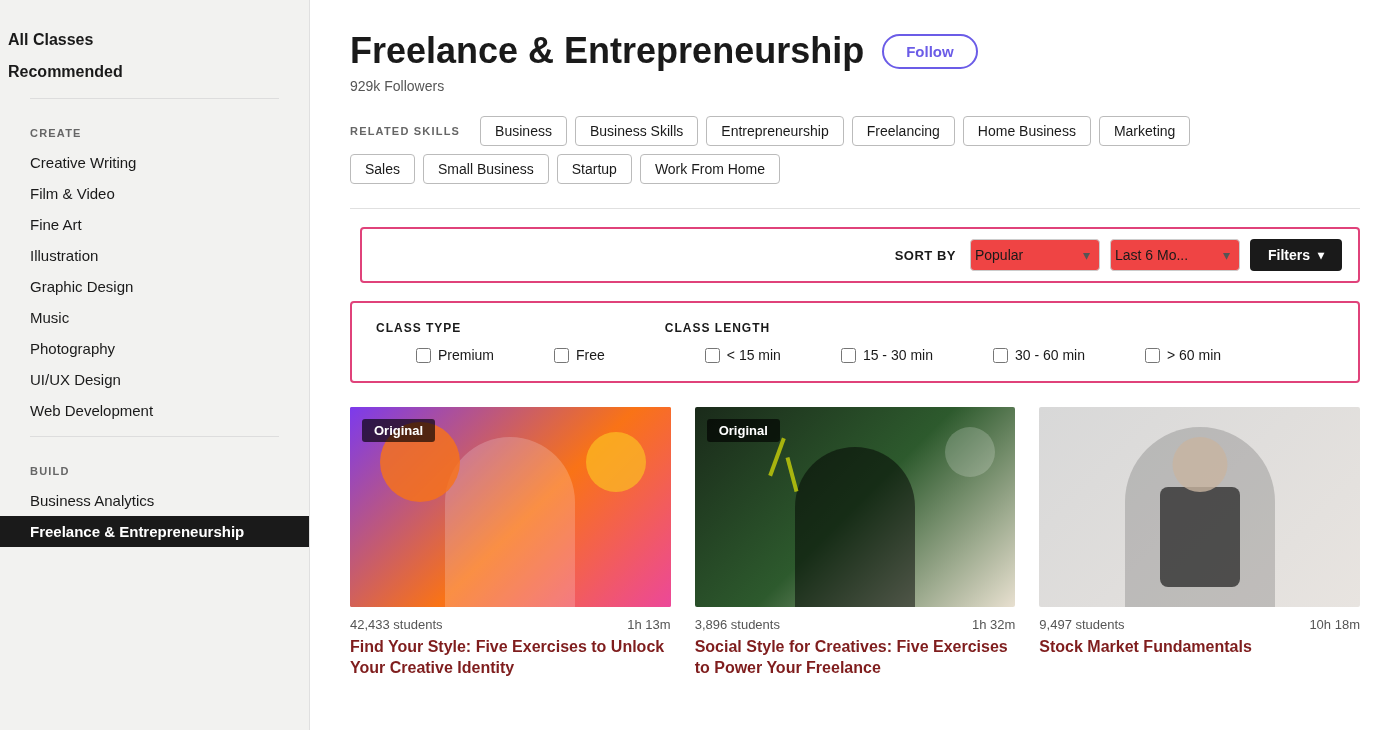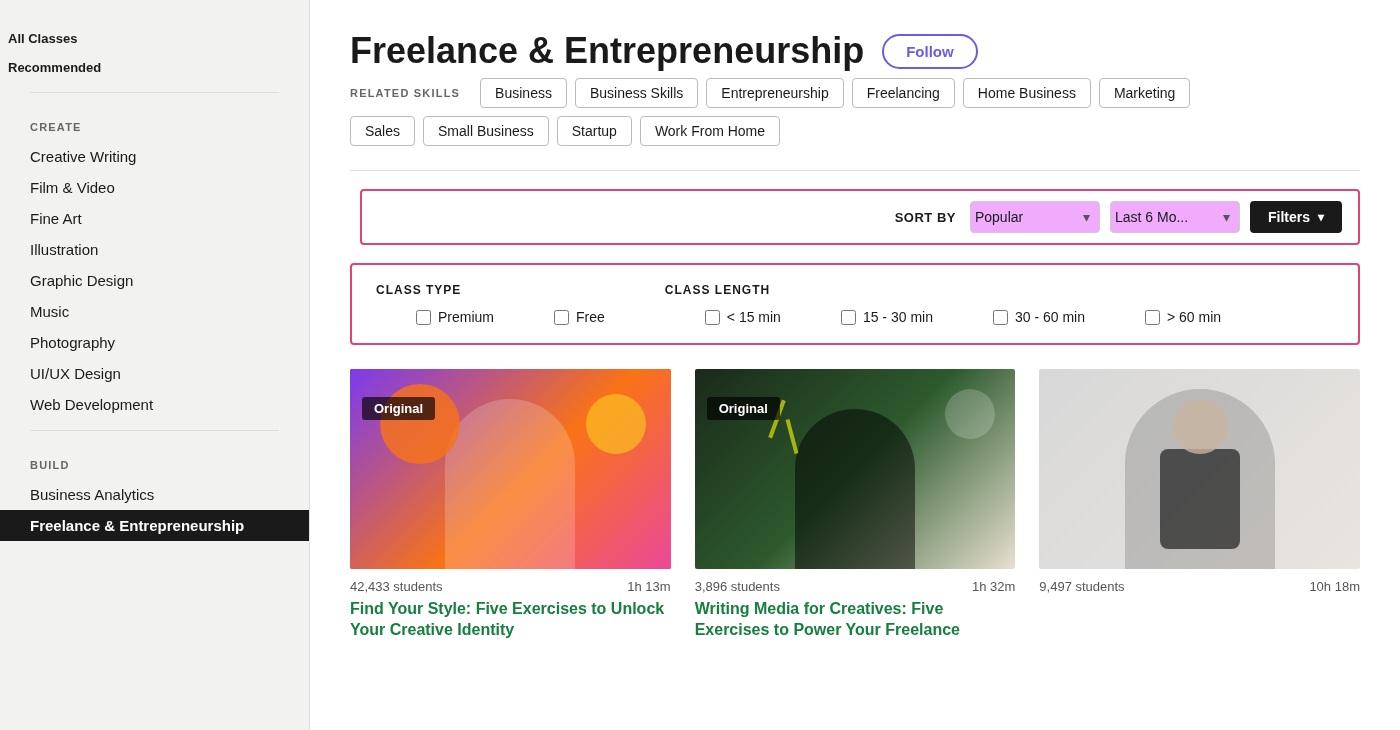--- a/index.html
+++ b/index.html
@@ -24,21 +24,21 @@
     .sidebar-link {
       display: block;
       padding: 7px 30px;
       font-size: 15px;
       color: #1a1a1a;
       cursor: pointer;
       text-decoration: none;
     }
     .sidebar-link.bold {
       font-weight: 700;
-      font-size: 13px;
+      font-size: 16px;
       padding-left: 8px;
     }
     .sidebar-section-header {
       padding: 18px 30px 8px 30px;
       font-size: 11px;
       font-weight: 700;
       letter-spacing: 1.2px;
       color: #666;
       text-transform: uppercase;
     }
@@ -149,21 +149,21 @@
       margin-right: 4px;
       letter-spacing: 0.5px;
       text-transform: uppercase;
     }
     .sort-select {
       border: 1.5px solid #ccc;
       border-radius: 4px;
       padding: 7px 32px 7px 4px;
       font-size: 14px;
       color: #1a1a1a;
-      background: #f0abfc;
+      background: #ef4444;
       appearance: none;
       cursor: pointer;
       min-width: 130px;
       position: relative;
     }
     .select-wrapper {
       position: relative;
       display: inline-block;
     }
     .select-wrapper::after {
@@ -243,41 +243,41 @@
     }
     .course-thumb {
       width: 100%;
       height: 200px;
       position: relative;
       overflow: hidden;
       border-radius: 2px;
     }
     .original-badge {
       position: absolute;
-      top: 28px;
+      top: 12px;
       left: 12px;
       background: rgba(0,0,0,0.65);
       color: #fff;
       font-size: 13px;
       font-weight: 700;
       padding: 4px 12px;
       border-radius: 3px;
     }
     .course-meta {
       display: flex;
       justify-content: space-between;
       align-items: center;
       padding: 10px 0 5px 0;
       font-size: 13px;
       color: #555;
     }
     .course-title {
       font-size: 16px;
       font-weight: 700;
-      color: #15803d;
+      color: #7f1d1d;
       line-height: 1.3;
     }
 
     
     .thumb-1 {
       background: linear-gradient(135deg, #7c3aed 0%, #f97316 60%, #ec4899 100%);
       position: relative;
     }
   </style>
 </head>
@@ -304,20 +304,21 @@
   <a class="sidebar-link">Business Analytics</a>
   <a class="sidebar-link active">Freelance &amp; Entrepreneurship</a>
 </aside>
 
 <main class="main">
 
   <div class="page-header">
     <h1 class="page-title">Freelance &amp; Entrepreneurship</h1>
     <button class="follow-btn">Follow</button>
   </div>
+  <div class="followers-count">929k Followers</div>
 
   <div class="related-skills-section">
     <div style="display:flex; align-items:center; flex-wrap:wrap; gap:8px; margin-bottom:4px;">
       <span class="related-skills-label">RELATED SKILLS</span>
       <div class="skills-row" style="margin-top:0;">
         <button class="skill-tag">Business</button>
         <button class="skill-tag">Business Skills</button>
         <button class="skill-tag">Entrepreneurship</button>
         <button class="skill-tag">Freelancing</button>
         <button class="skill-tag">Home Business</button>
@@ -420,31 +421,32 @@
         <div style="position:absolute;top:20px;right:20px;width:50px;height:50px;background:rgba(255,255,255,0.2);border-radius:50%;"></div>
 
         <div style="position:absolute;top:30px;left:80px;width:4px;height:40px;background:rgba(255,255,0,0.6);transform:rotate(20deg);"></div>
         <div style="position:absolute;top:50px;left:95px;width:4px;height:35px;background:rgba(255,255,0,0.6);transform:rotate(-15deg);"></div>
         <div class="original-badge">Original</div>
       </div>
       <div class="course-meta">
         <span>3,896 students</span>
         <span>1h 32m</span>
       </div>
-      <div class="course-title">Writing Media for Creatives: Five Exercises to Power Your Freelance</div>
+      <div class="course-title">Social Style for Creatives: Five Exercises to Power Your Freelance</div>
     </div>
 
     <div class="course-card">
       <div class="course-thumb" style="position:relative;overflow:hidden;">
         <div style="position:absolute;width:100%;height:100%;background:linear-gradient(135deg,#d8d8d8 0%,#e8e4e0 100%);"></div>
         <div style="position:absolute;bottom:0;left:50%;transform:translateX(-50%);width:150px;height:180px;background:rgba(80,80,80,0.25);border-radius:75px 75px 0 0;"></div>
 
         <div style="position:absolute;bottom:20px;left:50%;transform:translateX(-50%);width:80px;height:100px;background:rgba(30,30,30,0.7);border-radius:8px;"></div>
         <div style="position:absolute;bottom:115px;left:50%;transform:translateX(-50%);width:55px;height:55px;background:rgba(200,180,160,0.8);border-radius:50%;"></div>
       </div>
       <div class="course-meta">
         <span>9,497 students</span>
         <span>10h 18m</span>
       </div>
+      <div class="course-title">Stock Market Fundamentals</div>
     </div>
 
   </div>
 </main>
 
 </body></html>

